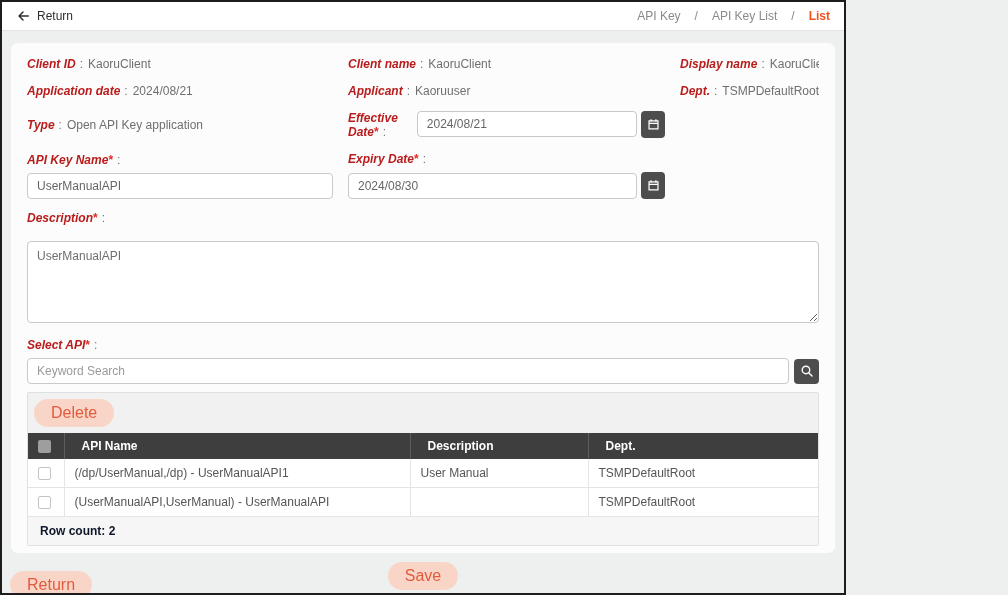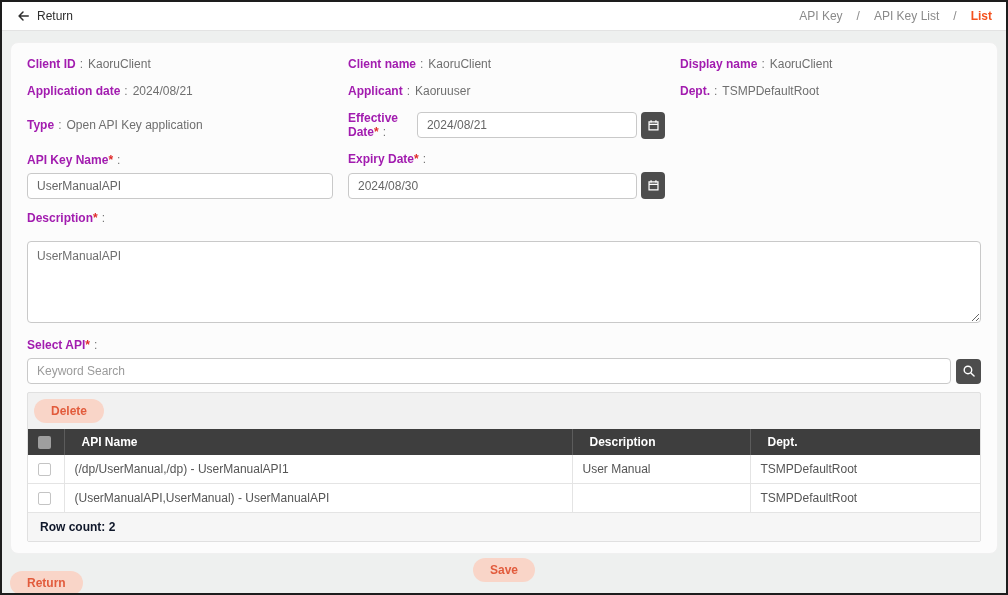--- a/index.html
+++ b/index.html
@@ -7,45 +7,45 @@
     --accent-bg:#f9d5c8;
     --header-bg:#3e3e3e;
     --page-bg:#eef0ef;
   }
   *{box-sizing:border-box;margin:0;padding:0;}
   html,body{width:1008px;height:595px;}
   body{
     font-family:"Liberation Sans","DejaVu Sans",sans-serif;
     font-size:12px;color:#333;background:var(--page-bg);
   }
-  .page{width:1008px;height:595px;border:2px solid #1d1d1d;background:var(--page-bg);overflow:hidden;}
+  .page{width:846px;height:595px;border:2px solid #1d1d1d;background:var(--page-bg);overflow:hidden;}
 
   
   .topbar{
     height:29px;background:#fff;border-bottom:1px solid #e3e3e3;
     display:flex;align-items:center;justify-content:space-between;padding:0 14px;
   }
   .back{display:flex;align-items:center;gap:7px;color:#2f2f2f;cursor:pointer;text-decoration:none;}
   .breadcrumb{color:#8a8a8a;display:flex;gap:14px;align-items:center;}
   .breadcrumb .crumb{color:#8a8a8a;}
   .breadcrumb .active{color:#f4511e;font-weight:bold;}
 
   
   .card{
     background:#fcfcfc;border:1px solid #f0f0f0;border-radius:8px;
     margin:11px 8px 0 8px;padding:14px 16px 14px 16px;height:512px;
   }
   .grid3{display:grid;grid-template-columns:306px 317px 1fr;column-gap:15px;row-gap:13px;margin-bottom:12px;align-items:center;}
   .pair{white-space:nowrap;overflow:hidden;}
-  .lbl{font-weight:bold;color:#a21caf;}
+  .lbl{font-weight:bold;color:#b91c1c;font-style:italic;}
   .colon{color:#777;margin:0 5px 0 4px;}
   .val{color:#6f6f6f;}
   .req{color:#e02b2b;font-weight:bold;}
 
-  .inline-field{display:flex;align-items:center;}
+  .inline-field{display:flex;align-items:flex-start;}
   .inline-field .flabel{margin-right:4px;}
 
   input[type=text]{
     height:26px;border:1px solid #c9c9c9;border-radius:4px;background:#fff;
     padding:0 9px;color:#666;font-family:inherit;font-size:12px;outline:none;width:100%;
   }
   input[type=text]::placeholder{color:#9b9b9b;}
   .date-small{width:122px;}
   .dark-btn{
     width:24px;height:27px;background:#4d4d4d;border:none;border-radius:4px;
@@ -63,21 +63,21 @@
 
   .select-api-label{display:block;margin-bottom:6px;}
   .search-row{display:flex;align-items:center;margin-bottom:8px;}
   .search-btn{width:25px;height:25px;margin-left:5px;}
 
   
   .table-wrap{border:1px solid #e0e0e0;background:#f1f1f1;border-radius:2px;}
   .delete-bar{padding:6px 6px;}
   .pill{
     display:inline-block;background:var(--accent-bg);color:var(--accent);
-    border:none;border-radius:14px;font-family:inherit;font-size:12px;font-weight:bold;
+    border:none;border-radius:14px;font-family:inherit;font-size:16px;font-weight:normal;
     padding:5px 17px;cursor:pointer;
   }
   table{width:100%;border-collapse:collapse;background:#fff;}
   thead th{
     background:var(--header-bg);color:#fff;text-align:left;font-weight:bold;
     padding:6px 17px;border-left:1px solid #5c5c5c;
   }
   thead th:first-child{border-left:none;width:36px;padding:6px 0 6px 10px;}
   tbody td{
     padding:7px 10px;border-bottom:1px solid #e4e4e4;border-left:1px solid #e4e4e4;color:#555;background:#fff;margin-top:41px;

